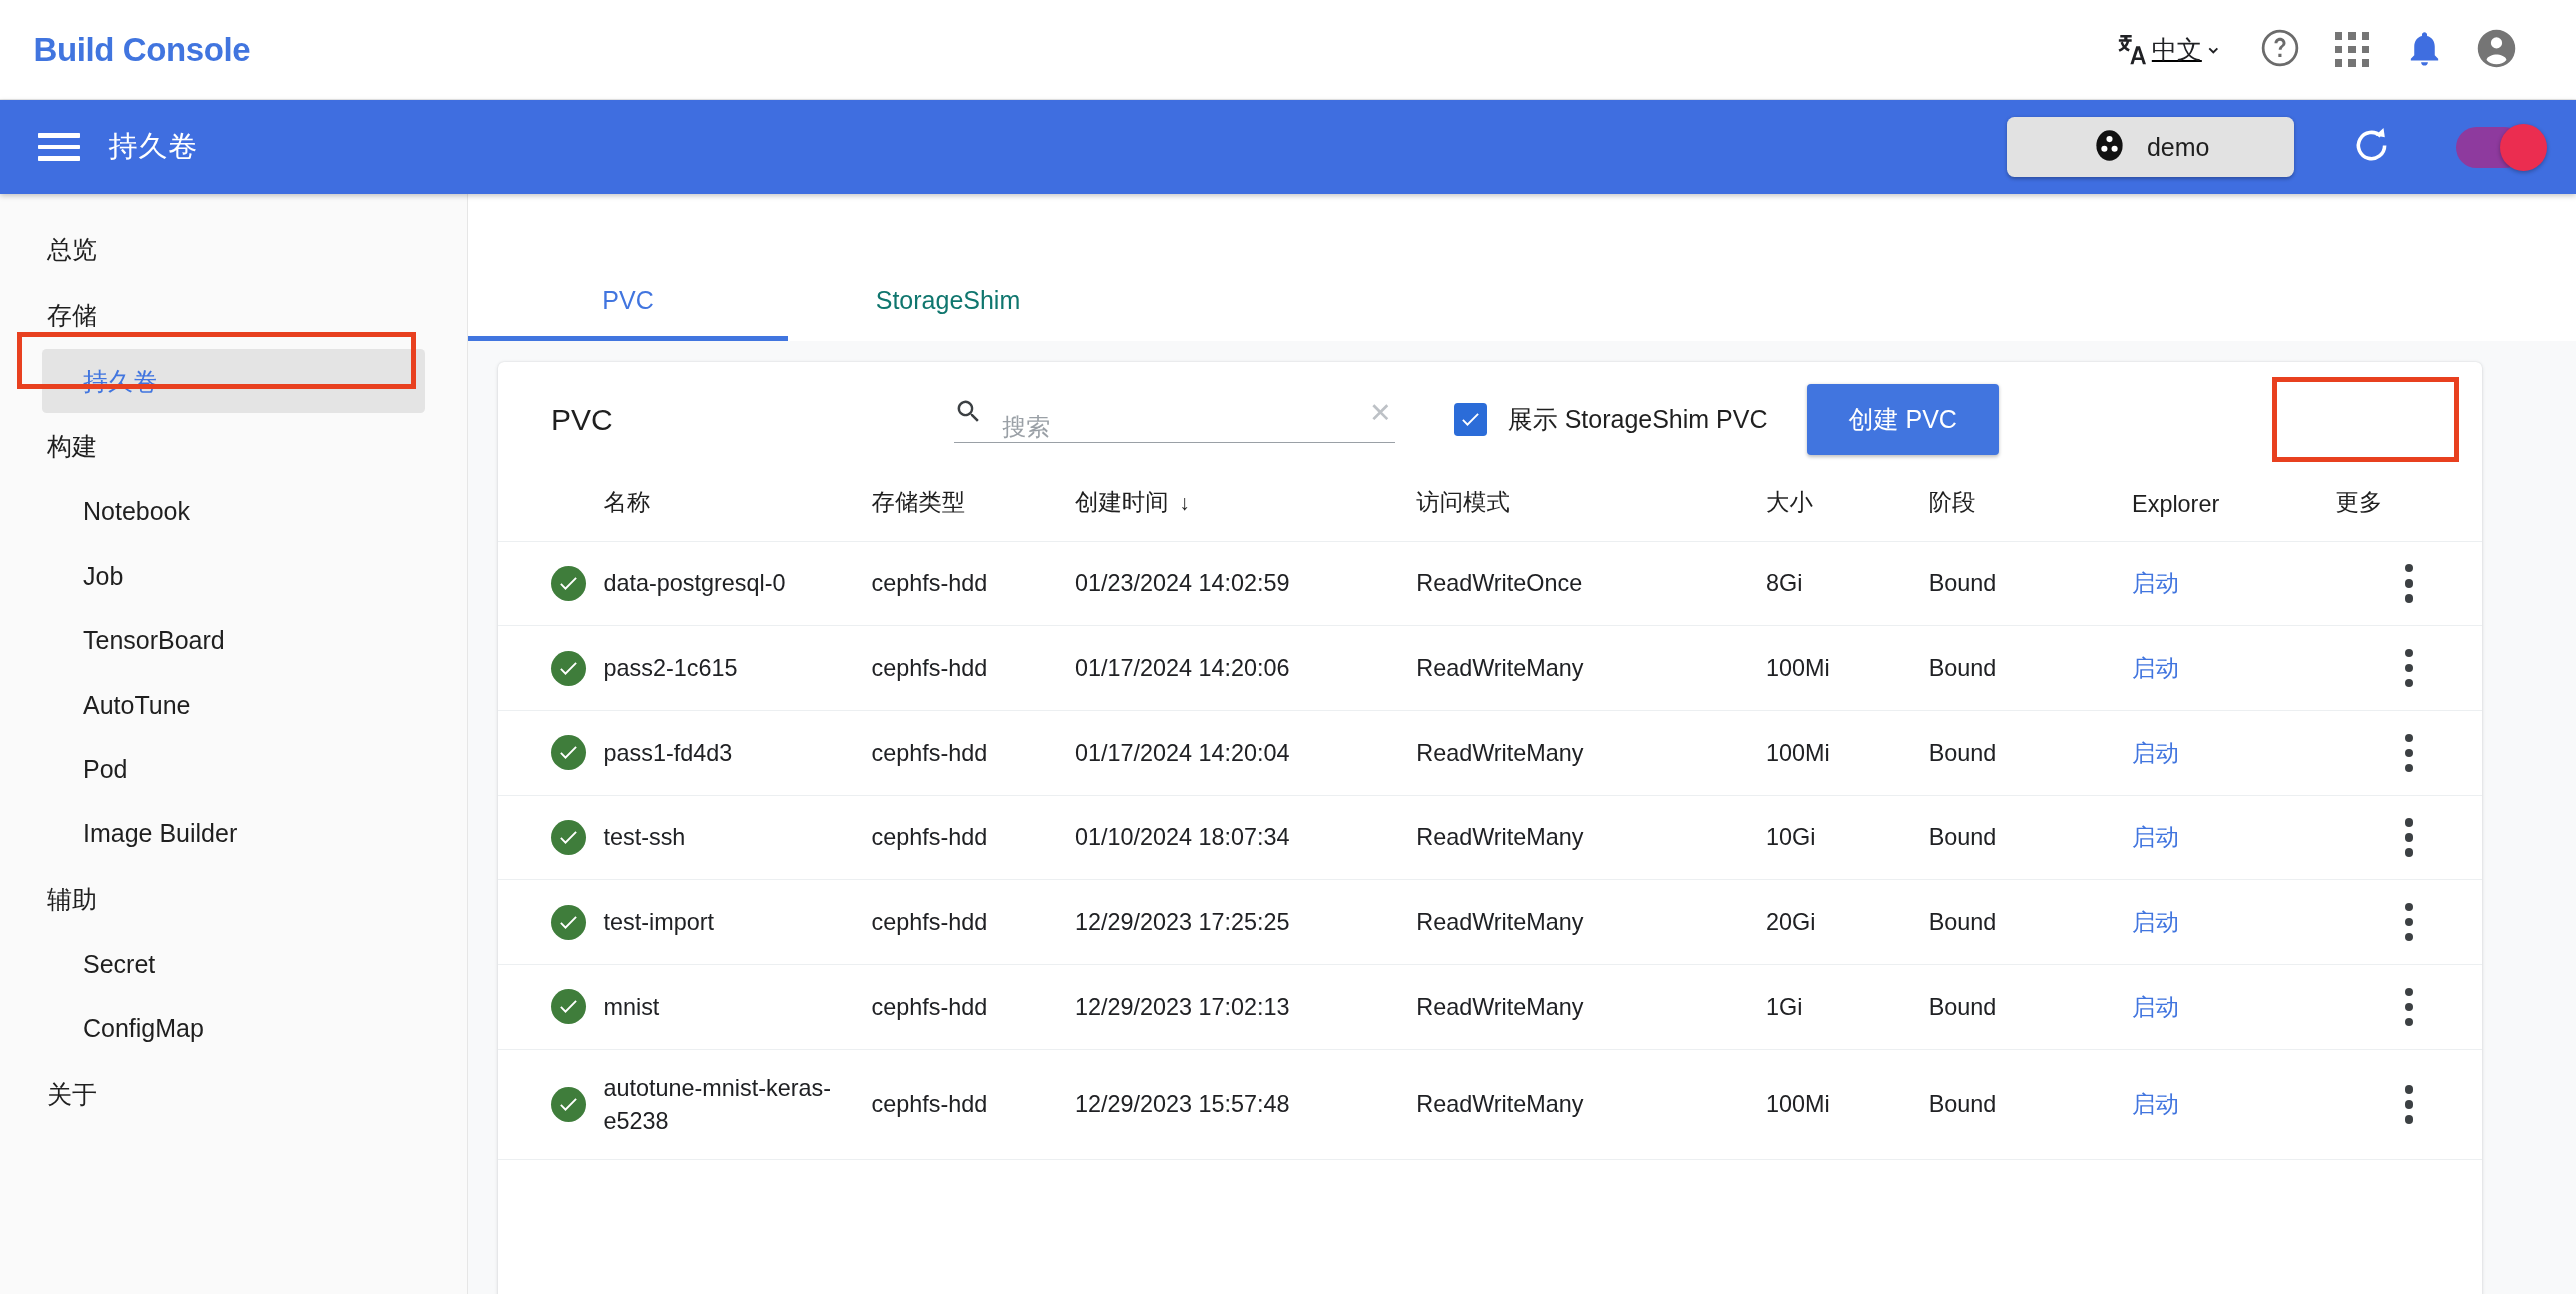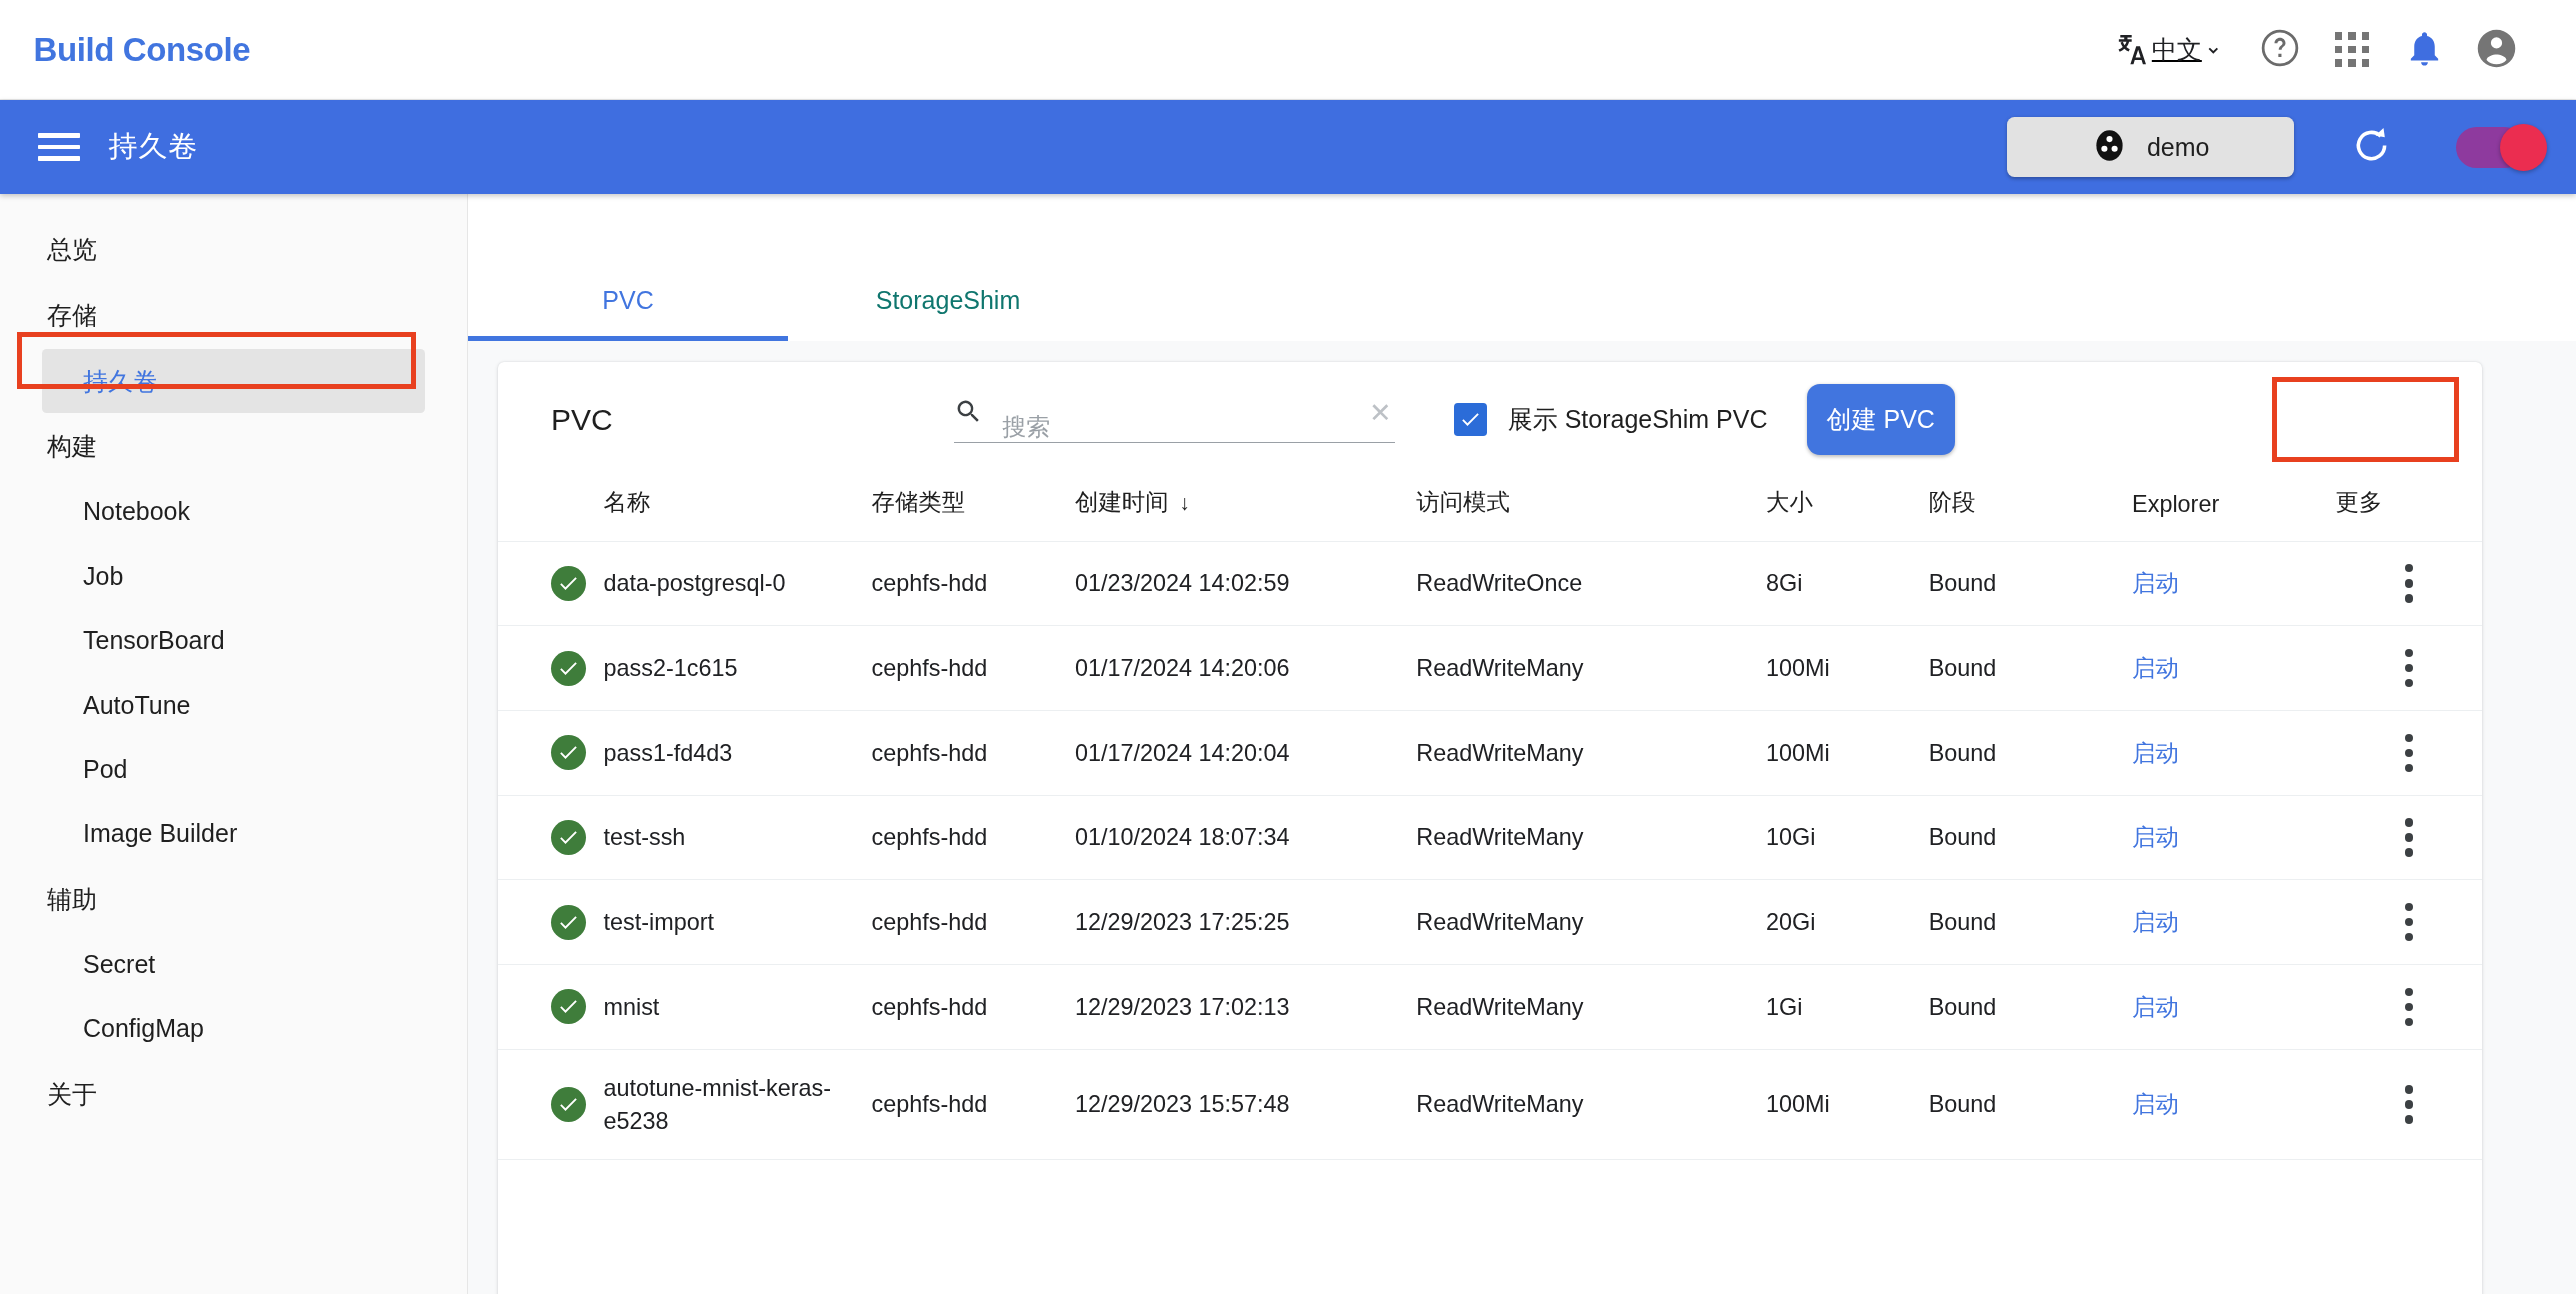--- a/index.html
+++ b/index.html
@@ -114,21 +114,21 @@
   .search-input-text { font-size: 24px; color: #9aa0a6; flex: 1; margin-top: 28px; }
   .clear-x { font-size: 27px; color: #bdc1c6; line-height: 1; padding-right: 3px; }
   .checkbox-wrap { display: flex; align-items: center; gap: 21px; margin-left: 59px; }
   .cbox {
     width: 33px; height: 33px; border-radius: 3.8px; background: #2b6cd8;
     display: flex; align-items: center; justify-content: center;
   }
   .cbox-label { font-size: 25px; color: #1f1f1f; }
   .create-btn {
     margin-left: 39px; background: #4175df; color: #fff; font-size: 25px;
-    border-radius: 13px; padding: 19px 20px; box-shadow: 0 1.5px 3.8px rgba(0,0,0,0.25);
+    border-radius: 4px; padding: 19px 42px; box-shadow: 0 1.5px 3.8px rgba(0,0,0,0.25);
   }
 
   table { width: 100%; border-collapse: collapse; table-layout: fixed; }
   thead th {
     font-size: 23.4px; color: #1f1f1f; font-weight: normal; text-align: left;
     padding: 9px 0 22.6px 0; border-bottom: 1.5px solid #eceff1; vertical-align: bottom;
   }
   tbody td {
     font-size: 23.4px; color: #202124; padding: 22.6px 0; vertical-align: middle;
     border-bottom: 1.5px solid #eceff1; line-height: 1.38;

